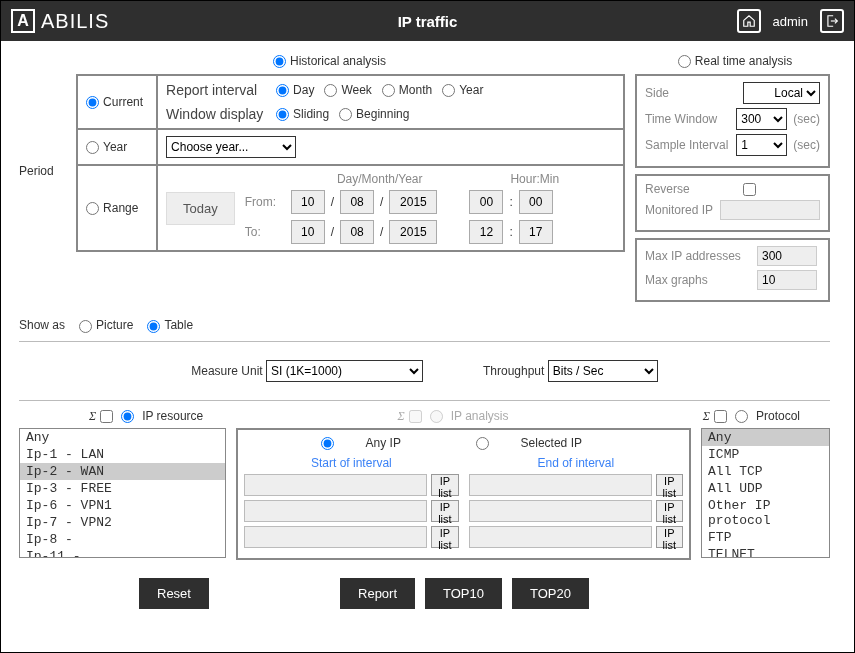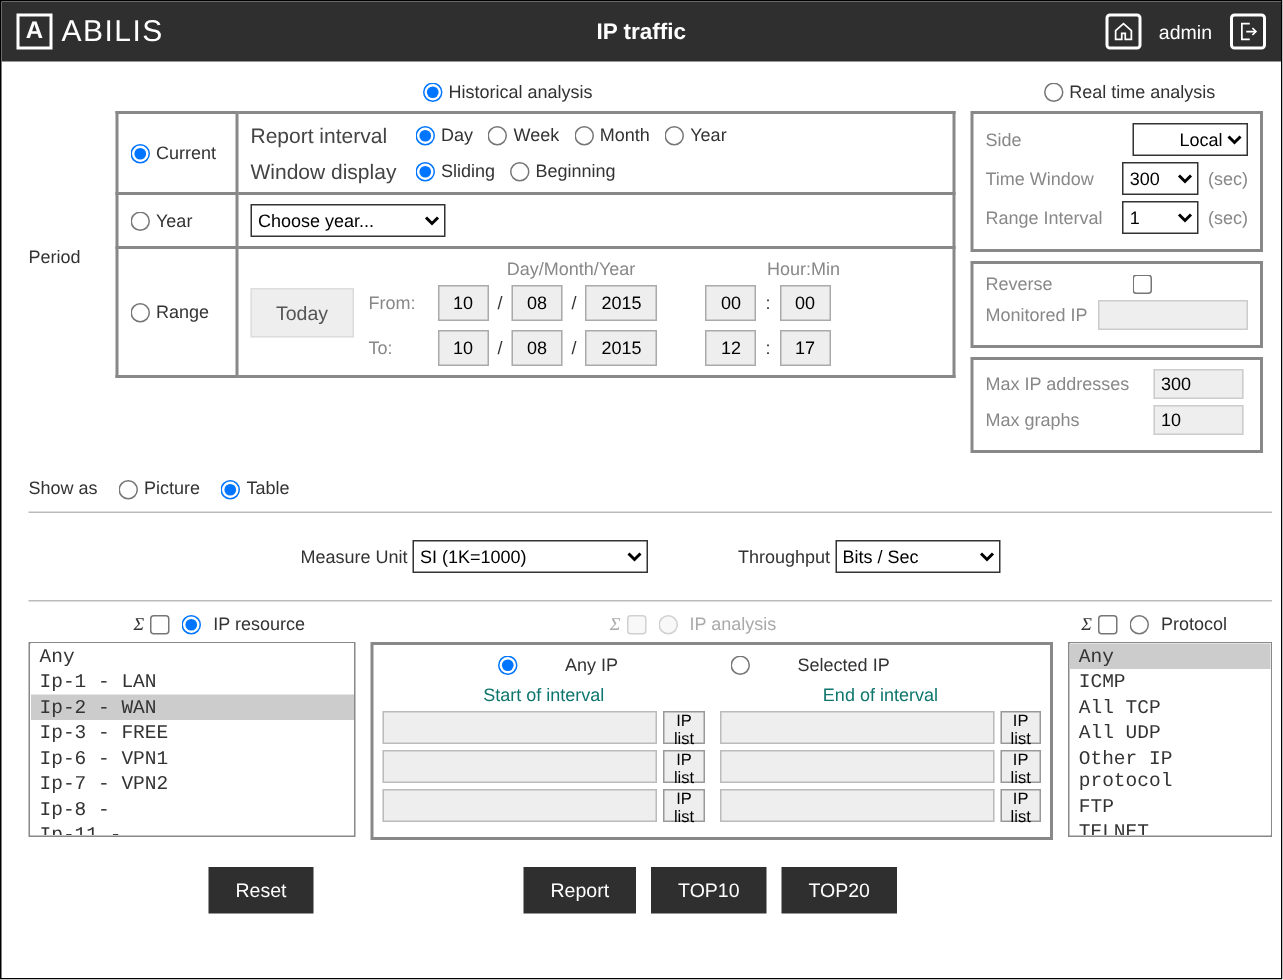--- a/index.html
+++ b/index.html
@@ -6,21 +6,21 @@
   body { margin: 0; padding: 0; background: #fff; font-size: 13px; color: #333; }
   .frame { width: 855px; height: 653px; border: 1px solid #000; position: relative; overflow: hidden; }
   .topbar { background: #2f2f2f; height: 40px; display: flex; align-items: center; padding: 0 10px; color: #fff; }
   .logo { display: flex; align-items: center; gap: 6px; }
   .logo-box { width: 24px; height: 24px; border: 2px solid #fff; display: flex; align-items: center; justify-content: center; font-weight: bold; font-size: 16px; }
   .logo-text { font-size: 20px; letter-spacing: 1px; font-weight: 300; }
   .title { position: absolute; left: 50%; transform: translateX(-50%); font-size: 15px; font-weight: bold; }
   .topright { margin-left: auto; display: flex; align-items: center; gap: 12px; }
   .ticon { width: 24px; height: 24px; border: 2px solid #fff; border-radius: 3px; display: flex; align-items: center; justify-content: center; cursor: pointer; }
 
-  .content { padding: 12px 6px 0 18px; }
+  .content { padding: 12px 24px 0 18px; }
   .analysis-row { display: flex; margin-bottom: 6px; }
   .an-left { flex: 1; text-align: center; }
   .an-right { width: 190px; text-align: center; }
   .radio-lbl { font-size: 12px; }
   input[type=radio], input[type=checkbox] { vertical-align: middle; margin: 0 4px 0 0; }
 
   .mainrow { display: flex; gap: 10px; align-items: flex-start; }
   .period-lbl { width: 48px; font-size: 12px; padding-top: 90px; }
   .period-table { border: 2px solid #888; border-collapse: collapse; width: 560px; }
   .period-table td { border: 2px solid #888; padding: 6px 8px; font-size: 12px; vertical-align: middle; }
@@ -47,21 +47,21 @@
   .colhdr-item { display: flex; align-items: center; gap: 4px; }
   .col3 { display: flex; gap: 10px; }
   .listbox { border: 1px solid #888; height: 130px; overflow-y: scroll; font-size: 13px; background: #fff; }
   .listbox div { padding: 1px 6px; cursor: pointer; font-family: Liberation Mono, monospace; }
   .listbox div.sel { background: #ccc; }
   .ipbox { border: 2px solid #888; padding: 6px; }
   .iphdr { text-align: center; margin-bottom: 6px; font-size: 12px; }
   .iphdr span { margin: 0 24px; }
   .ipcols { display: flex; gap: 10px; }
   .ipcol { flex:1; }
-  .ipcol-hdr { text-align: center; color: #0f766e; font-size: 12px; margin-bottom: 4px; }
+  .ipcol-hdr { text-align: center; color: #3b82f6; font-size: 12px; margin-bottom: 4px; }
   .ipline { display: flex; gap: 4px; margin-bottom: 4px; }
   .ipfield { flex:1; background: #eee; border: 1px solid #bbb; height: 22px; }
   .ipbtn { background: #eee; border: 1px solid #999; height: 22px; font-size: 11px; padding: 0 6px; cursor: pointer; }
 
   .buttons { display: flex; gap: 10px; padding: 18px 0 0 0; align-items: center; }
   .btn { background: #2f2f2f; color: #fff; border: none; padding: 8px 18px; font-size: 13px; cursor: pointer; }
   .spacer { flex: 1; }
 
   .dis { color: #aaa; }
   .sigma { font-family: serif; font-style: italic; }
@@ -164,21 +164,21 @@
           <div class="sp-row">
               <label>Side</label>
               <select class="val" style="width:90px"><option>Local</option></select>
             </div>
           <div class="sp-row">
               <label>Time Window</label>
               <select style="width:55px"><option>300</option></select>
               <span class="graylbl">(sec)</span>
             </div>
           <div class="sp-row">
-              <label>Range Interval</label>
+              <label>Sample Interval</label>
               <select style="width:55px"><option>1</option></select>
               <span class="graylbl">(sec)</span>
             </div>
         </div>
         <div class="sp-box">
           <div class="sp-row">
               <label>Reverse</label>
               <input type="checkbox" style="">
             </div>
           <div class="sp-row">

